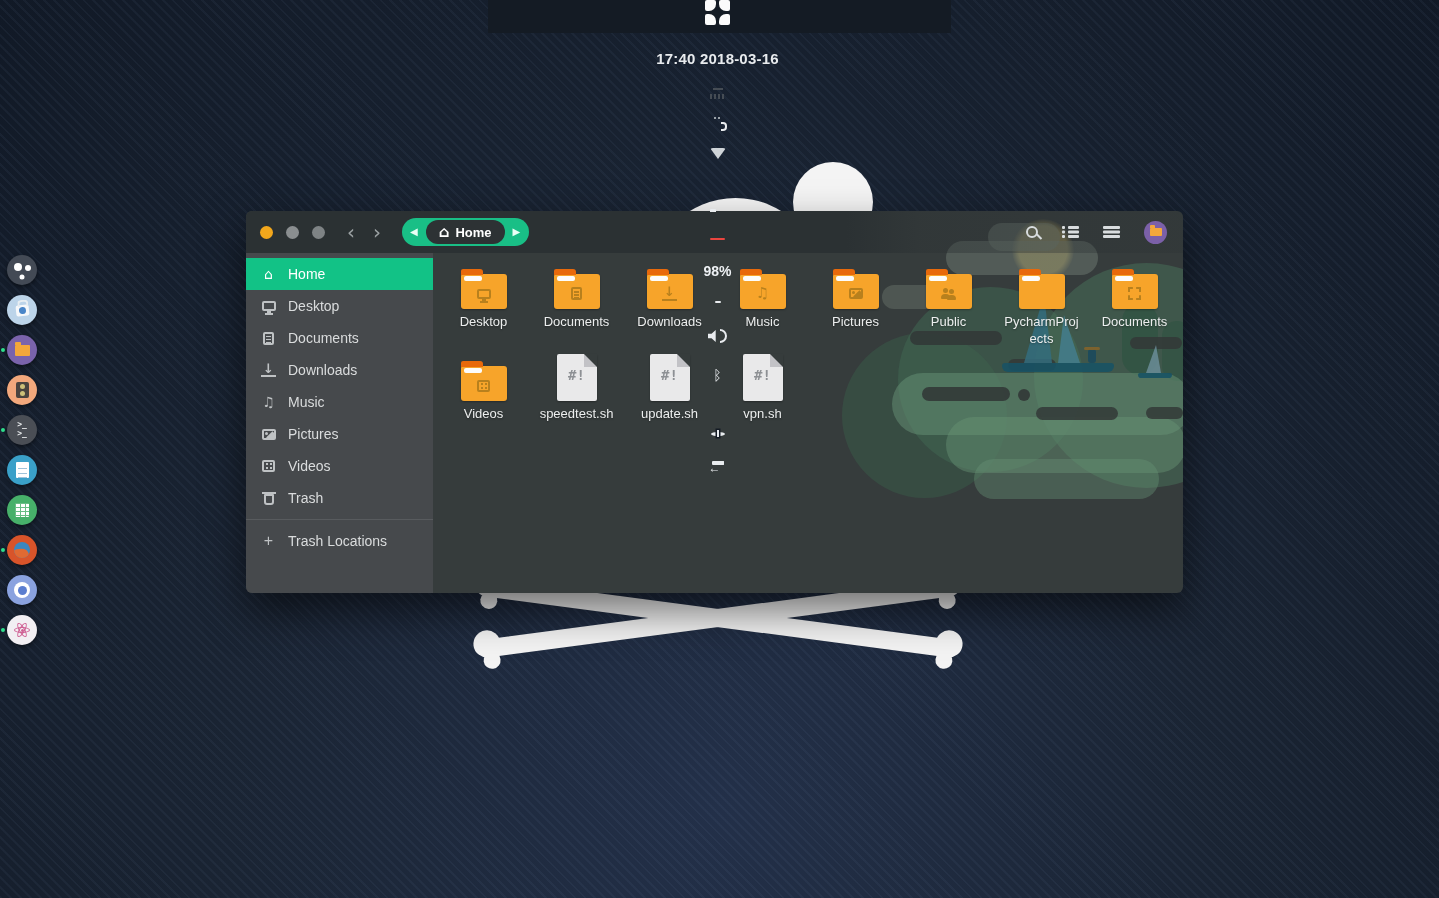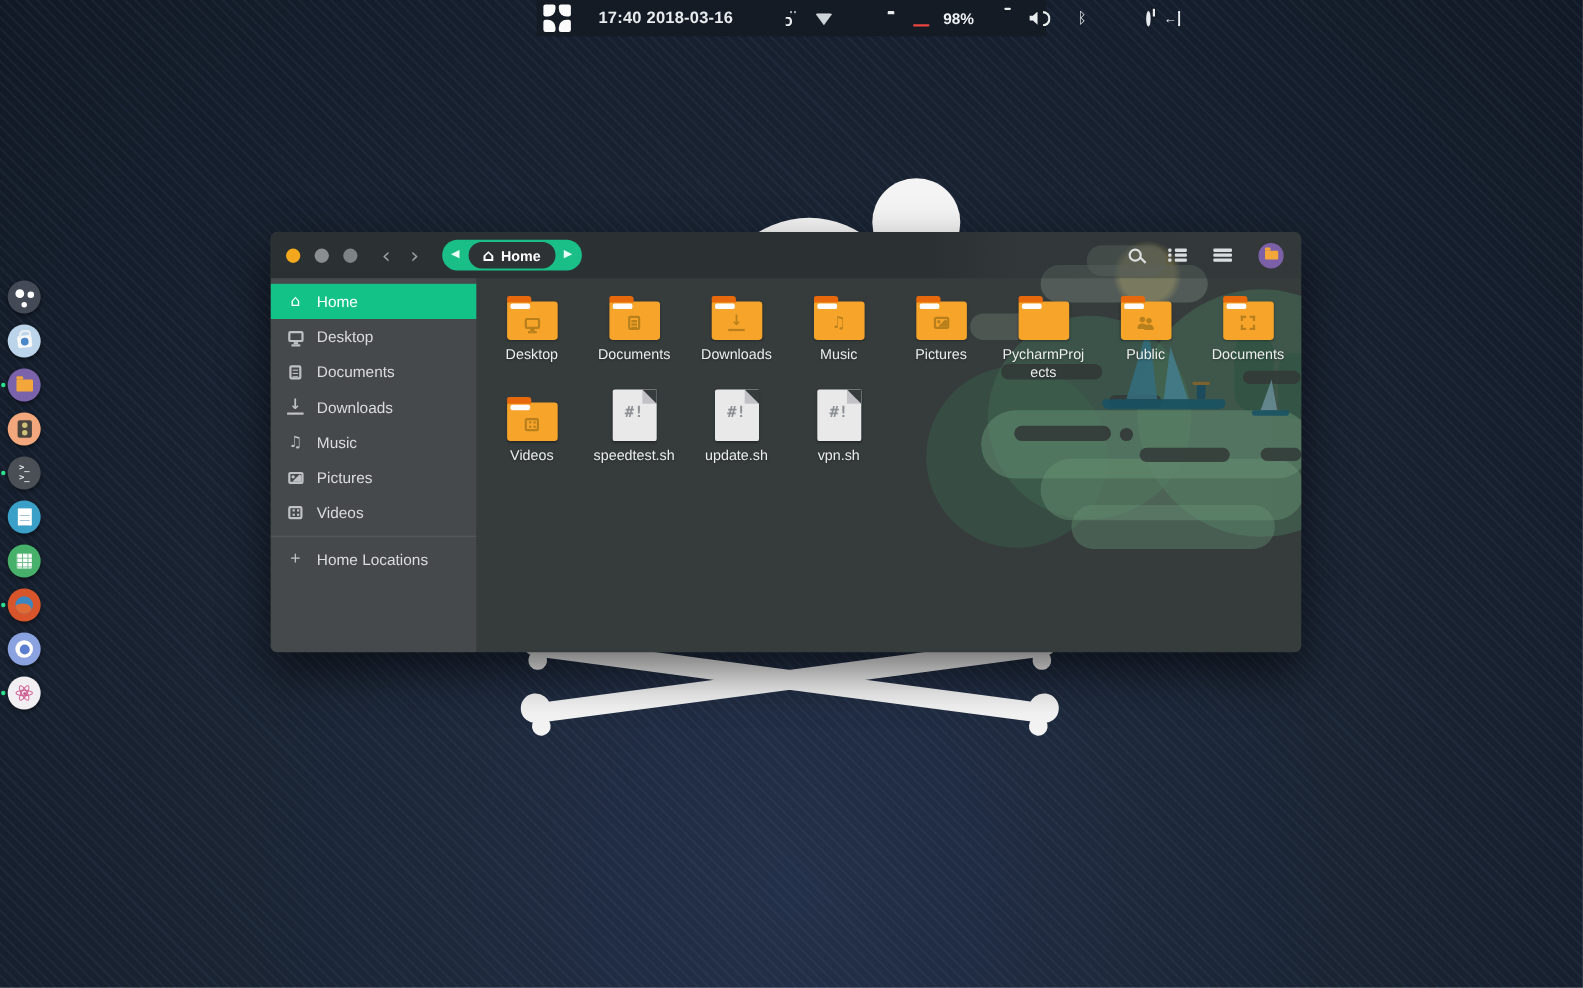--- a/index.html
+++ b/index.html
@@ -8,21 +8,21 @@
     position:relative;
     font-family:"Liberation Sans","DejaVu Sans",sans-serif;
     background:
       repeating-linear-gradient(45deg, rgba(140,170,215,.055) 0 2px, rgba(0,0,0,0) 2px 7px),
       radial-gradient(ellipse at 50% 90%, #233049 0%, #1a2433 48%, #111926 100%);
   }
 
   
   .panel { position:absolute; left:488px; top:0; width:463px; height:33px;
     background:#141b24; z-index:20; display:flex; align-items:center; gap:25px;
-    padding:0 10px 0 6px; color:#e8ebee; }
+    padding:0 10px 0 6px; color:#e8ebee;flex-direction:column; }
   .applogo { width:26px; height:26px; position:relative; display:grid;
     grid-template-columns:11px 11px; grid-template-rows:11px 11px; gap:3px; padding:0; }
   .applogo i { background:#fbfbfb; border-radius:2px; }
   .applogo i:nth-child(1){ border-bottom-right-radius:7px; }
   .applogo i:nth-child(2){ border-bottom-left-radius:7px; }
   .applogo i:nth-child(3){ border-top-right-radius:7px; }
   .applogo i:nth-child(4){ border-top-left-radius:7px; }
   .clock { font-size:15px; font-weight:bold; letter-spacing:.2px; white-space:nowrap; }
   .kbd { width:20px; height:13px; background:#d7dadd; border-radius:2px; position:relative; }
   .kbd::after { content:""; position:absolute; left:2px; right:2px; top:2px; height:5px;
@@ -391,24 +391,30 @@
           <i class="ic-img"></i>
         </span>
         <span>Pictures</span>
       </div>
     <div class="side-item">
         <span class="sic">
           <i class="ic-film"></i>
         </span>
         <span>Videos</span>
       </div>
+    <div class="side-item">
+        <span class="sic">
+          <i class="ic-trash"></i>
+        </span>
+        <span>Trash</span>
+      </div>
     <div class="side-sep"></div>
     <div class="side-item">
         <span class="sic ic-plus">+</span>
-        <span>Home Locations</span>
+        <span>Trash Locations</span>
       </div>
   </div>
 
   <div class="content">
     <div class="files">
       <div class="fcell">
           <div class="ficon">
             <div class="folder">
               <span class="emb ic-monitor"></span>
             </div>
@@ -442,31 +448,31 @@
       <div class="fcell">
           <div class="ficon">
             <div class="folder">
               <span class="emb ic-img"></span>
             </div>
           </div>
           <div class="flabel">Pictures</div>
         </div>
       <div class="fcell">
           <div class="ficon">
+            <div class="folder">
+              <span class="emb ic-people"></span>
+            </div>
+          </div>
+          <div class="flabel">Public</div>
+        </div>
+      <div class="fcell">
+          <div class="ficon">
             <div class="folder"></div>
           </div>
           <div class="flabel">PycharmProjects</div>
-        </div>
-      <div class="fcell">
-          <div class="ficon">
-            <div class="folder">
-              <span class="emb ic-people"></span>
-            </div>
-          </div>
-          <div class="flabel">Public</div>
         </div>
       <div class="fcell">
           <div class="ficon">
             <div class="folder">
               <span class="emb ic-tmpl"></span>
             </div>
           </div>
           <div class="flabel">Documents</div>
         </div>
       <div class="fcell">

